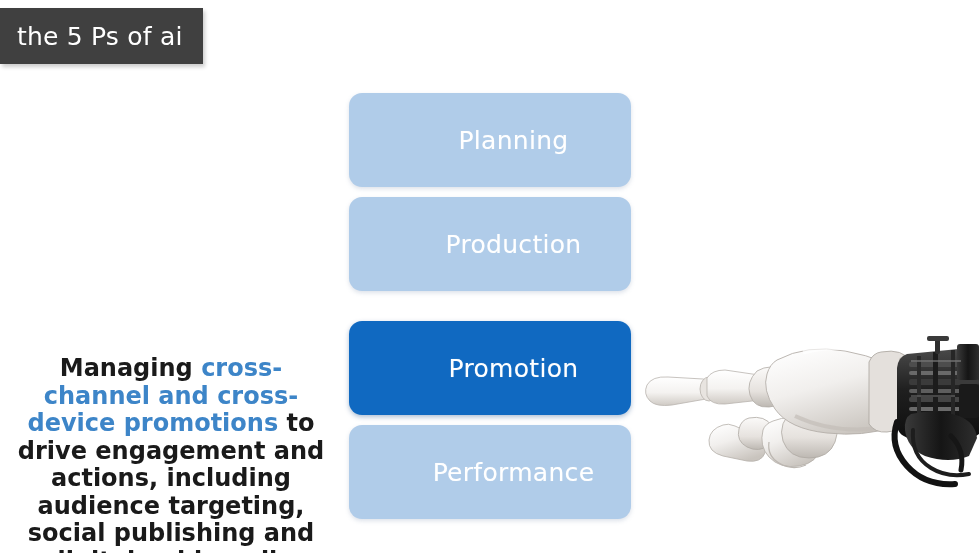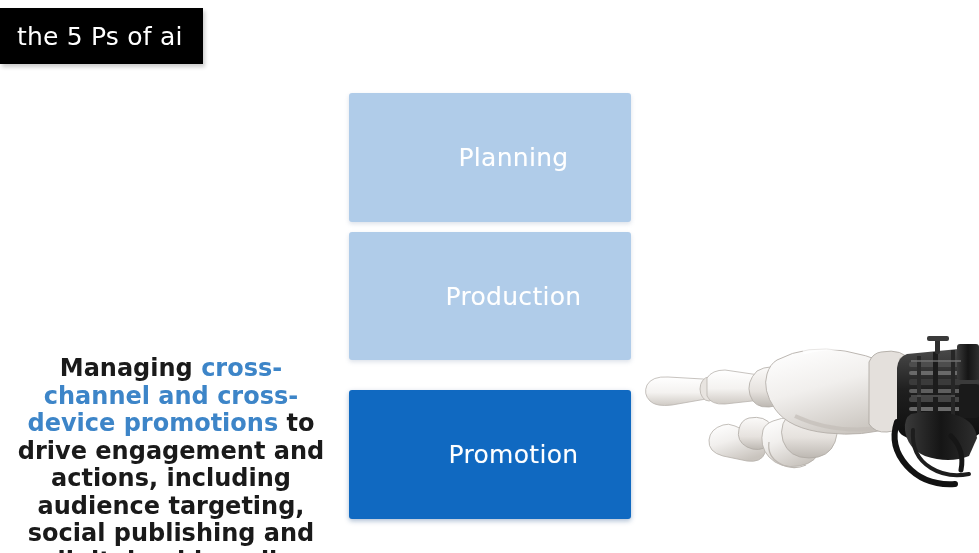--- a/index.html
+++ b/index.html
@@ -15,21 +15,21 @@
     font-family: "DejaVu Sans", "Liberation Sans", sans-serif;
   }
 
   
   #title-banner {
     position: absolute;
     left: 0;
     top: 8px;
     width: 203px;
     height: 56px;
-    background: #000000;
+    background: #404040;
     display: flex;
     align-items: center;
     box-sizing: border-box;
     padding-left: 17px;
     box-shadow: 2px 3px 4px rgba(0,0,0,0.20);
   }
   #title-text {
     color: #ffffff;
     font-size: 25px;
     font-weight: 400;
@@ -45,21 +45,21 @@
     left: 349px;
     top: 93px;
     width: 282px;
     height: 426px;
     display: flex;
     flex-direction: column;
     gap: 10px;
   }
   .p-box {
     flex: 1 1 0;
-    border-radius: 3px;
+    border-radius: 13px;
     display: flex;
     align-items: center;
     justify-content: center;
     background: #b0cce9;
     box-shadow: 0 2px 4px rgba(120,140,170,0.25);
     padding-left: 47px;
   }
   .p-box.active {
     background: #1069c1;
     box-shadow: 0 2px 5px rgba(20,70,130,0.35);
@@ -121,20 +121,23 @@
 
   <div class="p-box">
     <span class="p-label">Production</span>
   </div>
 
 
   <div class="p-box active">
     <span class="p-label">Promotion</span>
   </div>
 
+  <div class="p-box">
+    <span class="p-label">Performance</span>
+  </div>
 
 </div>
 
 <div id="description"><span>Managing </span><span class="hl">cross-channel and cross-device promotions</span><span> to drive engagement and actions, including audience targeting, social  publishing and digital paid media management.</span></div>
 
 <div id="robot-hand">
   <svg viewBox="0 0 334 185" xmlns="http://www.w3.org/2000/svg">
     <defs>
       <linearGradient id="fingTop" x1="0" y1="0" x2="0" y2="1">
         <stop offset="0%" stop-color="#ffffff"></stop>

